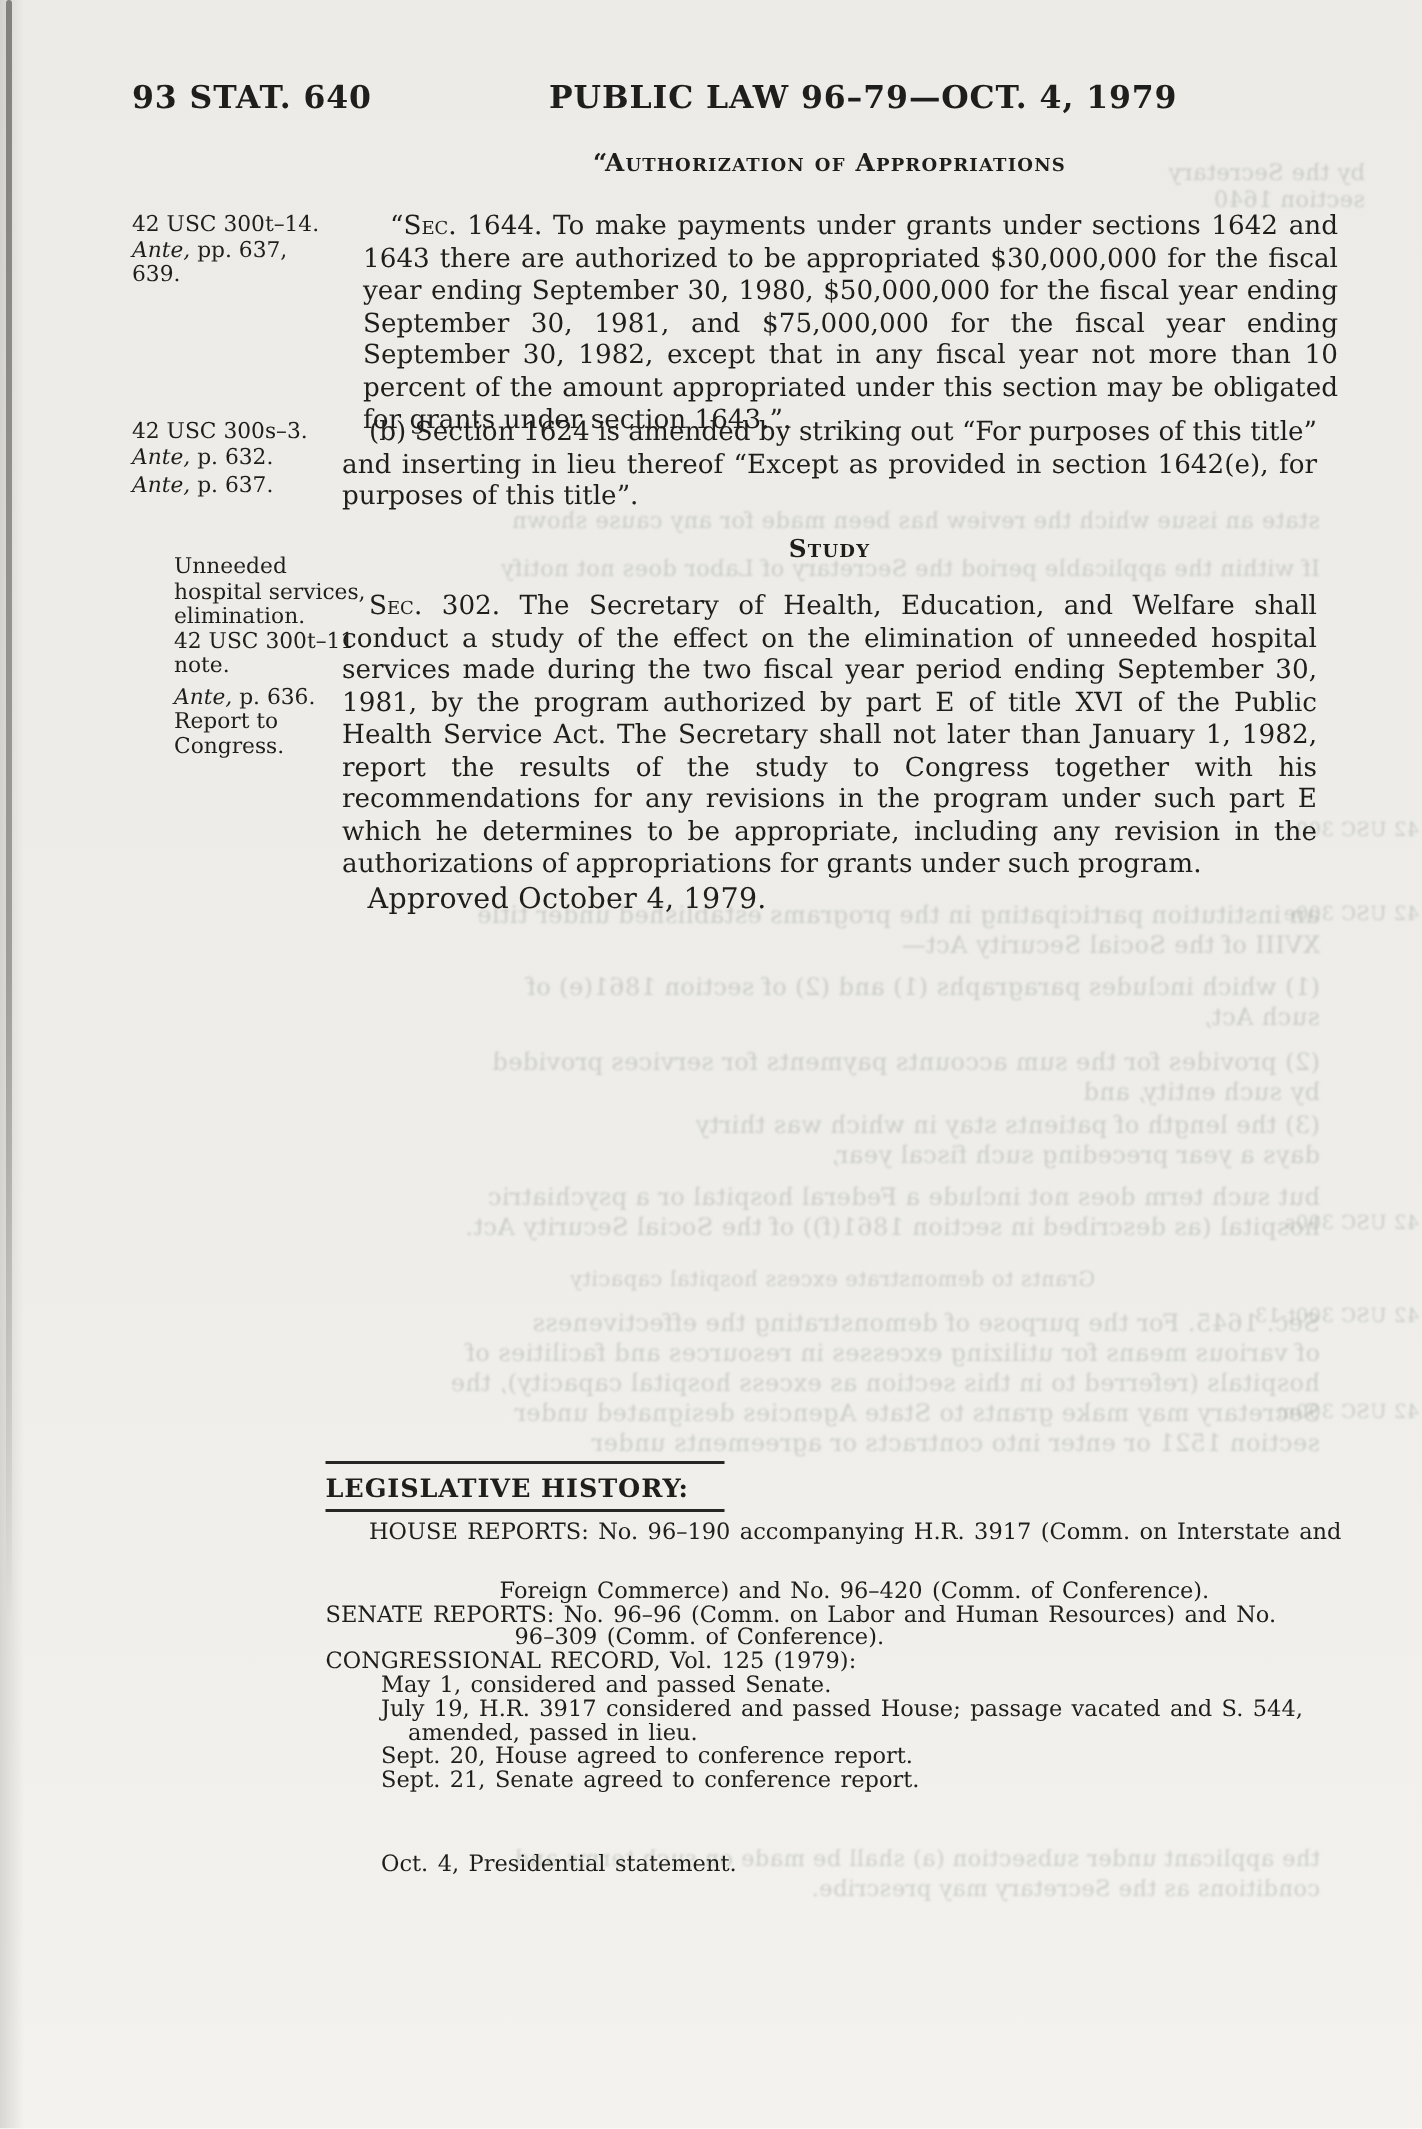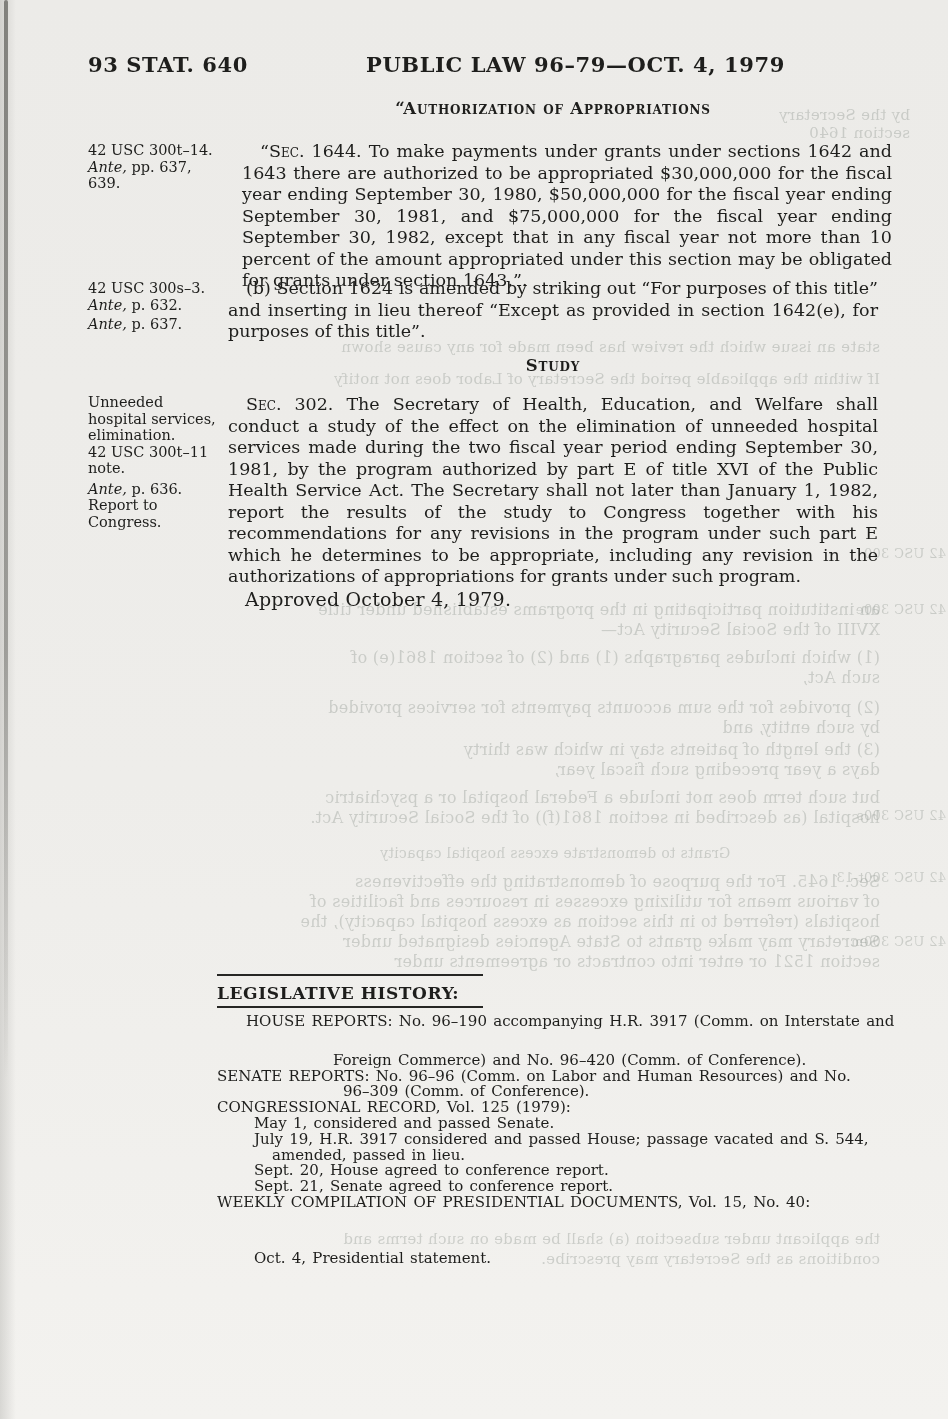--- a/index.html
+++ b/index.html
@@ -95,21 +95,21 @@
       <div class="margin-note" style="top: 142px;">
         <span class="ln">42 USC 300t–14.</span>
         <span class="ln"><i>Ante,</i> pp. 637,</span>
         <span class="ln">639.</span>
       </div>
       <div class="margin-note" style="top: 280px;">
         <span class="ln">42 USC 300s–3.</span>
         <span class="ln"><i>Ante,</i> p. 632.</span>
         <span class="ln" style="margin-top: 3px;"><i>Ante,</i> p. 637.</span>
       </div>
-      <div class="margin-note" style="top: 394px;">
+      <div class="margin-note" style="top: 370px; margin-left: 28px;">
         <span class="ln">Unneeded</span>
         <span class="ln">hospital services,</span>
         <span class="ln">elimination.</span>
         <span class="ln">42 USC 300t–11</span>
         <span class="ln">note.</span>
         <span class="ln" style="margin-top: 4px;"><i>Ante,</i> p. 636.</span>
         <span class="ln">Report to</span>
         <span class="ln">Congress.</span>
       </div>
     </div>
@@ -132,18 +132,17 @@
         <div class="lh-line" style="padding-left: 0px; margin-left: 29px;">HOUSE REPORTS: No. 96–190 accompanying H.R. 3917 (Comm. on Interstate and</div>
         <div class="lh-line" style="padding-left: 116px; margin-top: 23px;">Foreign Commerce) and No. 96–420 (Comm. of Conference).</div>
         <div class="lh-line" style="padding-left: 0px;">SENATE REPORTS: No. 96–96 (Comm. on Labor and Human Resources) and No.</div>
         <div class="lh-line" style="padding-left: 126px;">96–309 (Comm. of Conference).</div>
         <div class="lh-line" style="padding-left: 0px;">CONGRESSIONAL RECORD, Vol. 125 (1979):</div>
         <div class="lh-line" style="padding-left: 37px;">May 1, considered and passed Senate.</div>
         <div class="lh-line" style="padding-left: 37px;">July 19, H.R. 3917 considered and passed House; passage vacated and S. 544,</div>
         <div class="lh-line" style="padding-left: 55px;">amended, passed in lieu.</div>
         <div class="lh-line" style="padding-left: 37px;">Sept. 20, House agreed to conference report.</div>
         <div class="lh-line" style="padding-left: 37px;">Sept. 21, Senate agreed to conference report.</div>
-        <div class="lh-line" style="padding-left: 0px;">WEEKLY COMPILATION OF PRESIDENTIAL DOCUMENTS, Vol. 15, No. 40:</div>
         <div class="lh-line" style="padding-left: 37px; margin-top: 40px;">Oct. 4, Presidential statement.</div>
       </div>
   </div>
 
 </div>
 
 </body></html>

